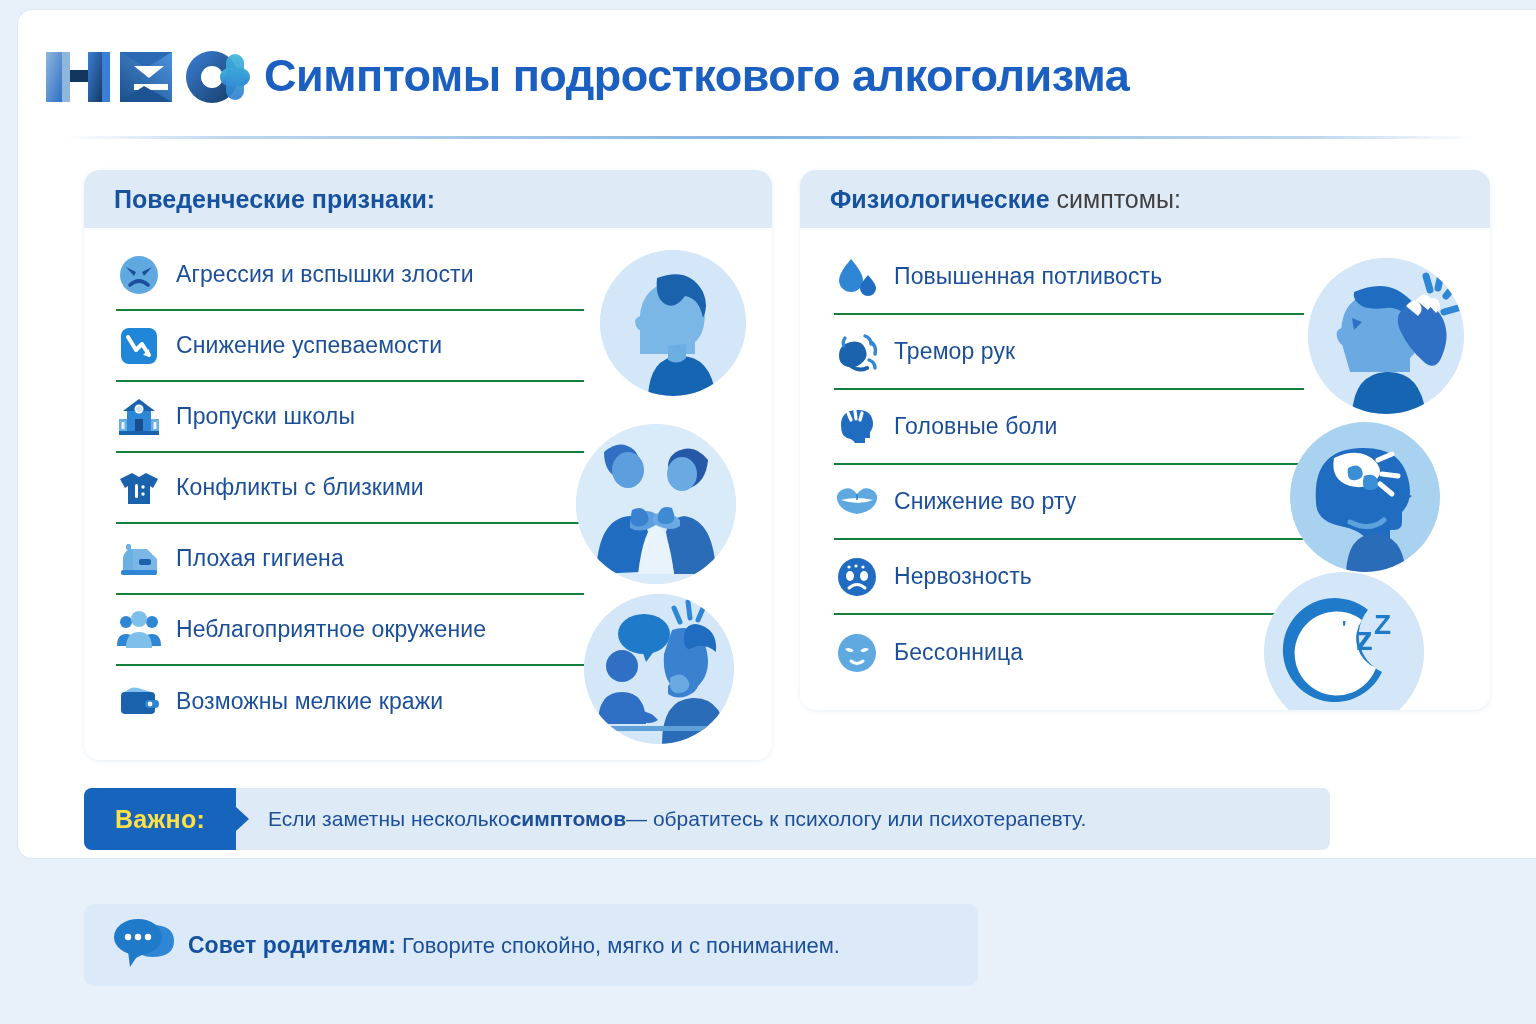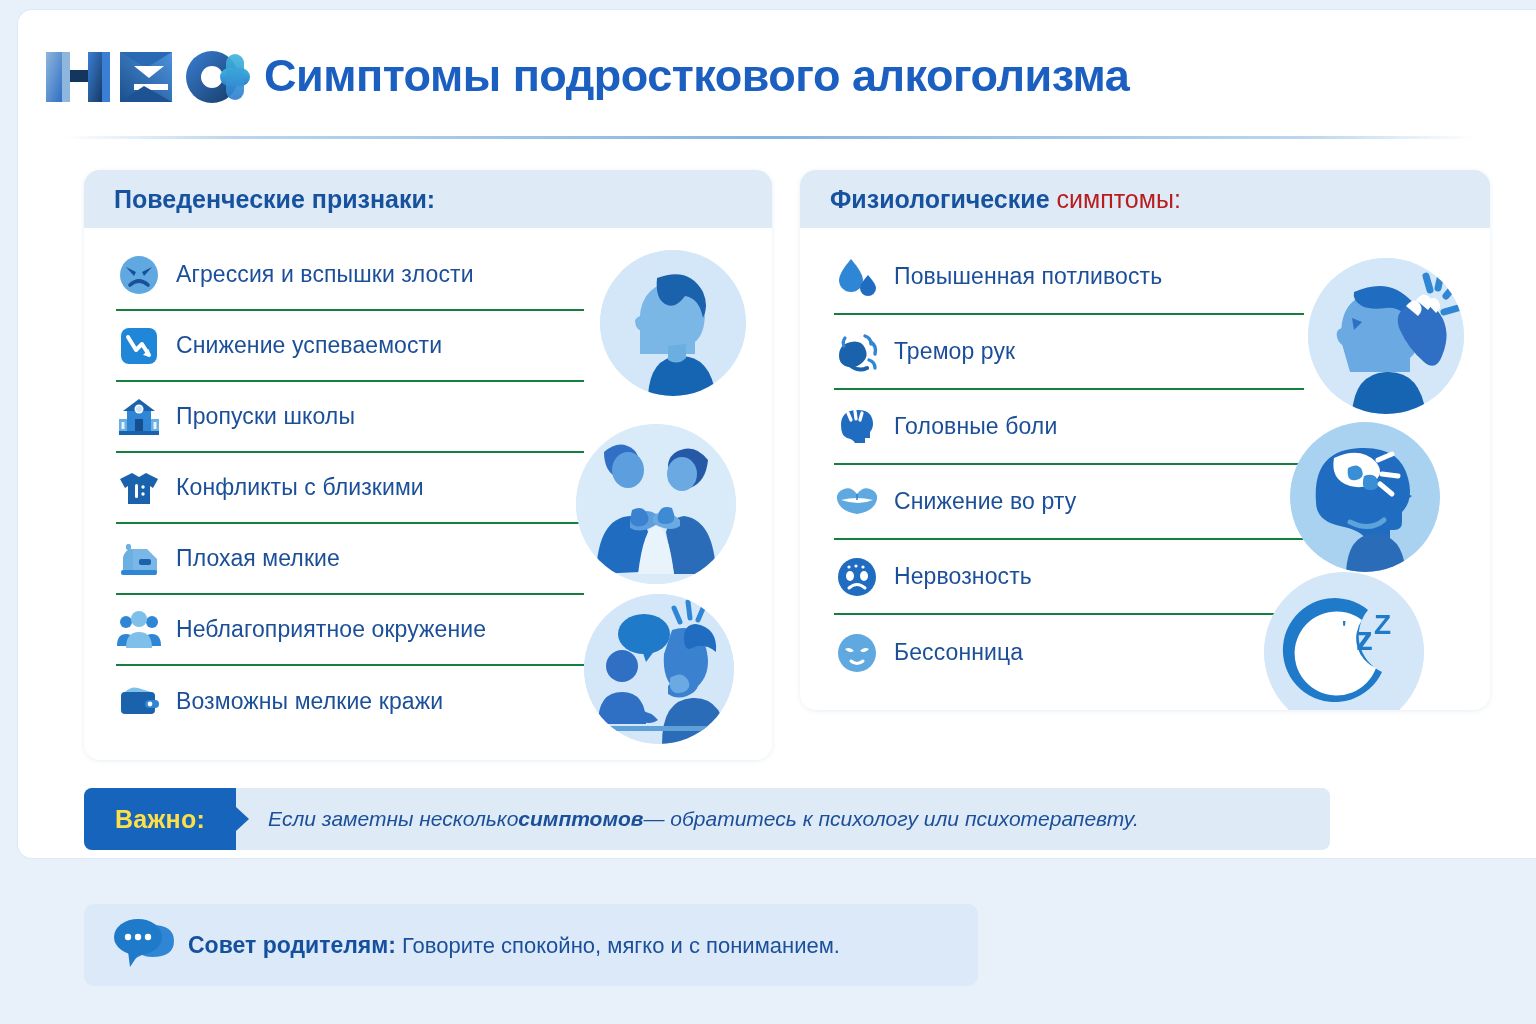--- a/index.html
+++ b/index.html
@@ -55,21 +55,21 @@
     height:58px;
     background:#dfeaf7;
     display:flex;align-items:center;
     padding-left:30px;
     box-sizing:border-box;
   }
   .panel-head .h-txt{
     font-size:25px;color:#17529f;font-weight:bold;
     white-space:nowrap;
   }
-  .panel-head .h-txt .light{font-weight:normal;color:#b91c1c;}
+  .panel-head .h-txt .light{font-weight:normal;color:#404040;}
   .panel-body{position:relative;height:calc(100% - 58px);}
 
   
   ul.items{
     list-style:none;margin:0;padding:0;
     position:absolute;top:12px;
   }
   .panel.left ul.items{left:32px;width:468px;}
   .panel.right ul.items{left:34px;width:470px;}
   ul.items li{
@@ -117,21 +117,21 @@
   .imp-arrow{
     position:absolute;left:152px;top:19px;
     width:0;height:0;
     border-top:12px solid transparent;
     border-bottom:12px solid transparent;
     border-left:13px solid #1664bb;
   }
   .imp-text{
     position:absolute;left:184px;top:0;height:62px;
     display:flex;align-items:center;
-    font-size:21px;color:#1b4f99;white-space:nowrap;font-style:italic;
+    font-size:21px;color:#1b4f99;white-space:nowrap;
   }
   .imp-text b{font-weight:bold;}
 
   
   .advice{
     position:absolute;left:66px;top:858px;width:894px;height:82px;
     background:#dbe9f8;border-radius:10px;
     display:flex;align-items:center;margin-top:36px;
   }
   .advice-ico{margin-left:28px;flex:0 0 66px;}
@@ -260,21 +260,21 @@
         <li>
           <span class="it-ico">
             <svg width="44" height="44" viewBox="0 0 44 44">
               <path d="M6 20 q3 -8 8 -8 l2 0 0 24 -10 0 Z" fill="#6bb0e2"></path>
               <path d="M16 12 l14 0 10 10 0 14 -24 0 Z" fill="#7ab7e6"></path>
               <rect x="22" y="22" width="12" height="6" rx="2" fill="#1b62ad"></rect>
               <rect x="4" y="33" width="36" height="5" rx="2" fill="#2f86d4"></rect>
               <rect x="9" y="7" width="5" height="6" rx="2" fill="#6bb0e2"></rect>
             </svg>
           </span>
-          <span class="it-txt">Плохая мелкие</span>
+          <span class="it-txt">Плохая гигиена</span>
         </li>
 
         <li>
           <span class="it-ico">
             <svg width="44" height="44" viewBox="0 0 44 44">
               <circle cx="9" cy="14" r="6" fill="#2f86d4"></circle>
               <path d="M0 38 q0 -12 9 -12 q9 0 9 12 Z" fill="#2f86d4"></path>
               <circle cx="35" cy="14" r="6" fill="#2f86d4"></circle>
               <path d="M26 38 q0 -12 9 -12 q9 0 9 12 Z" fill="#2f86d4"></path>
               <circle cx="22" cy="11" r="8" fill="#7ec0ea"></circle>

